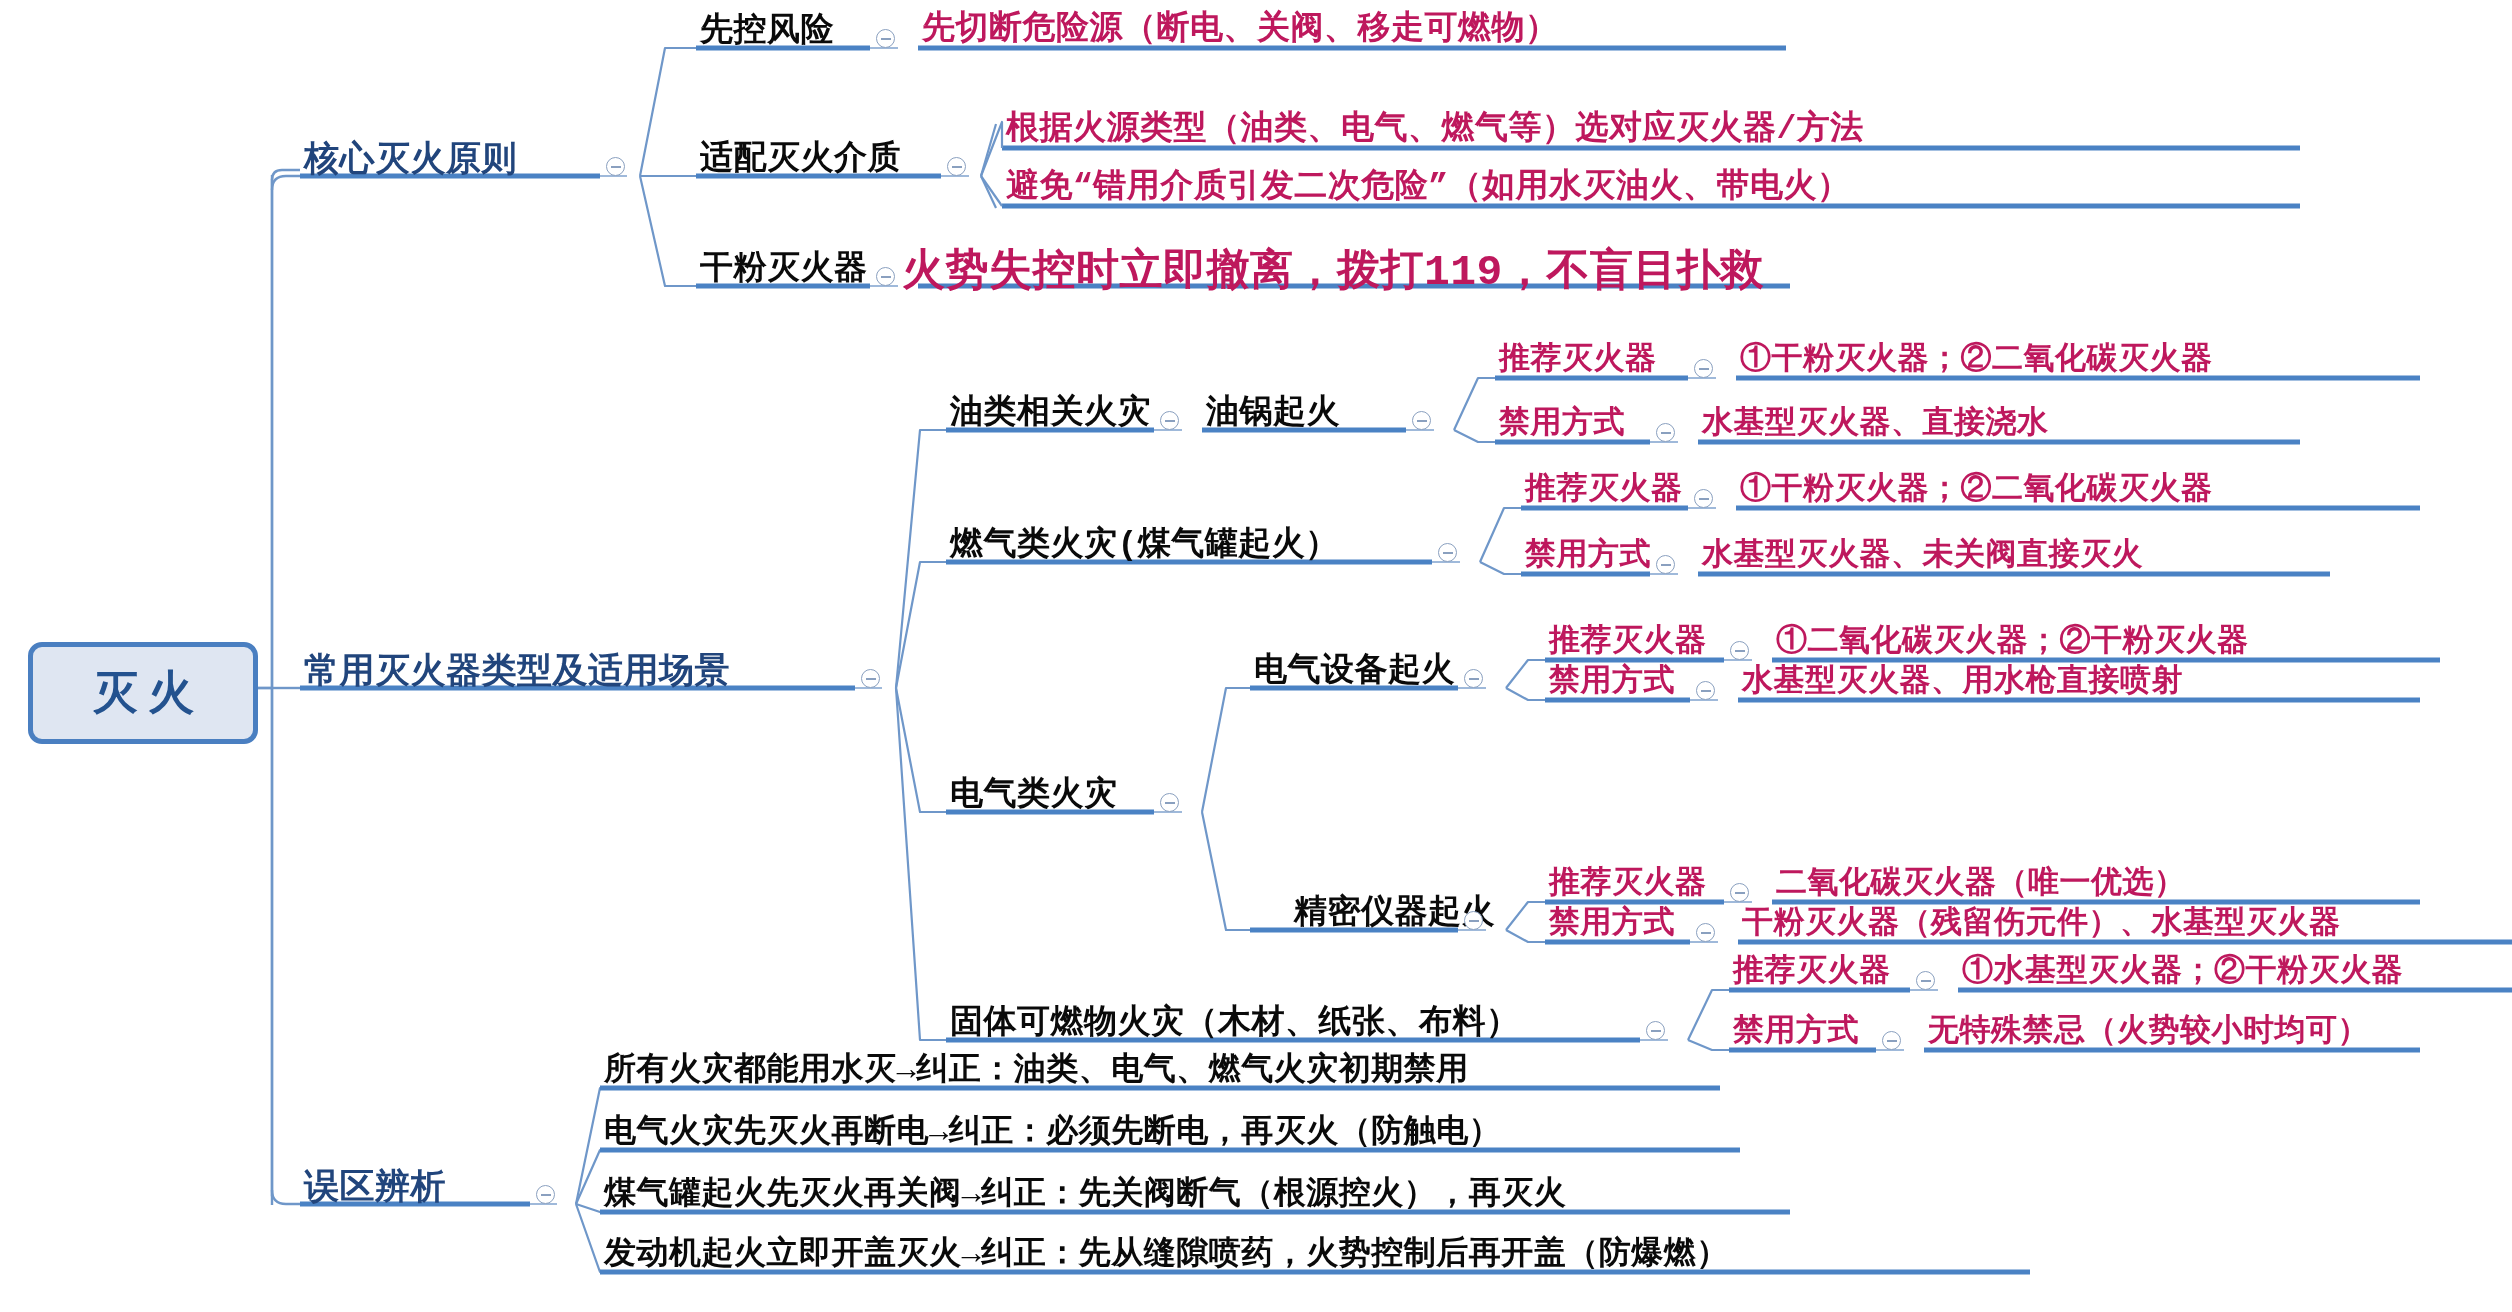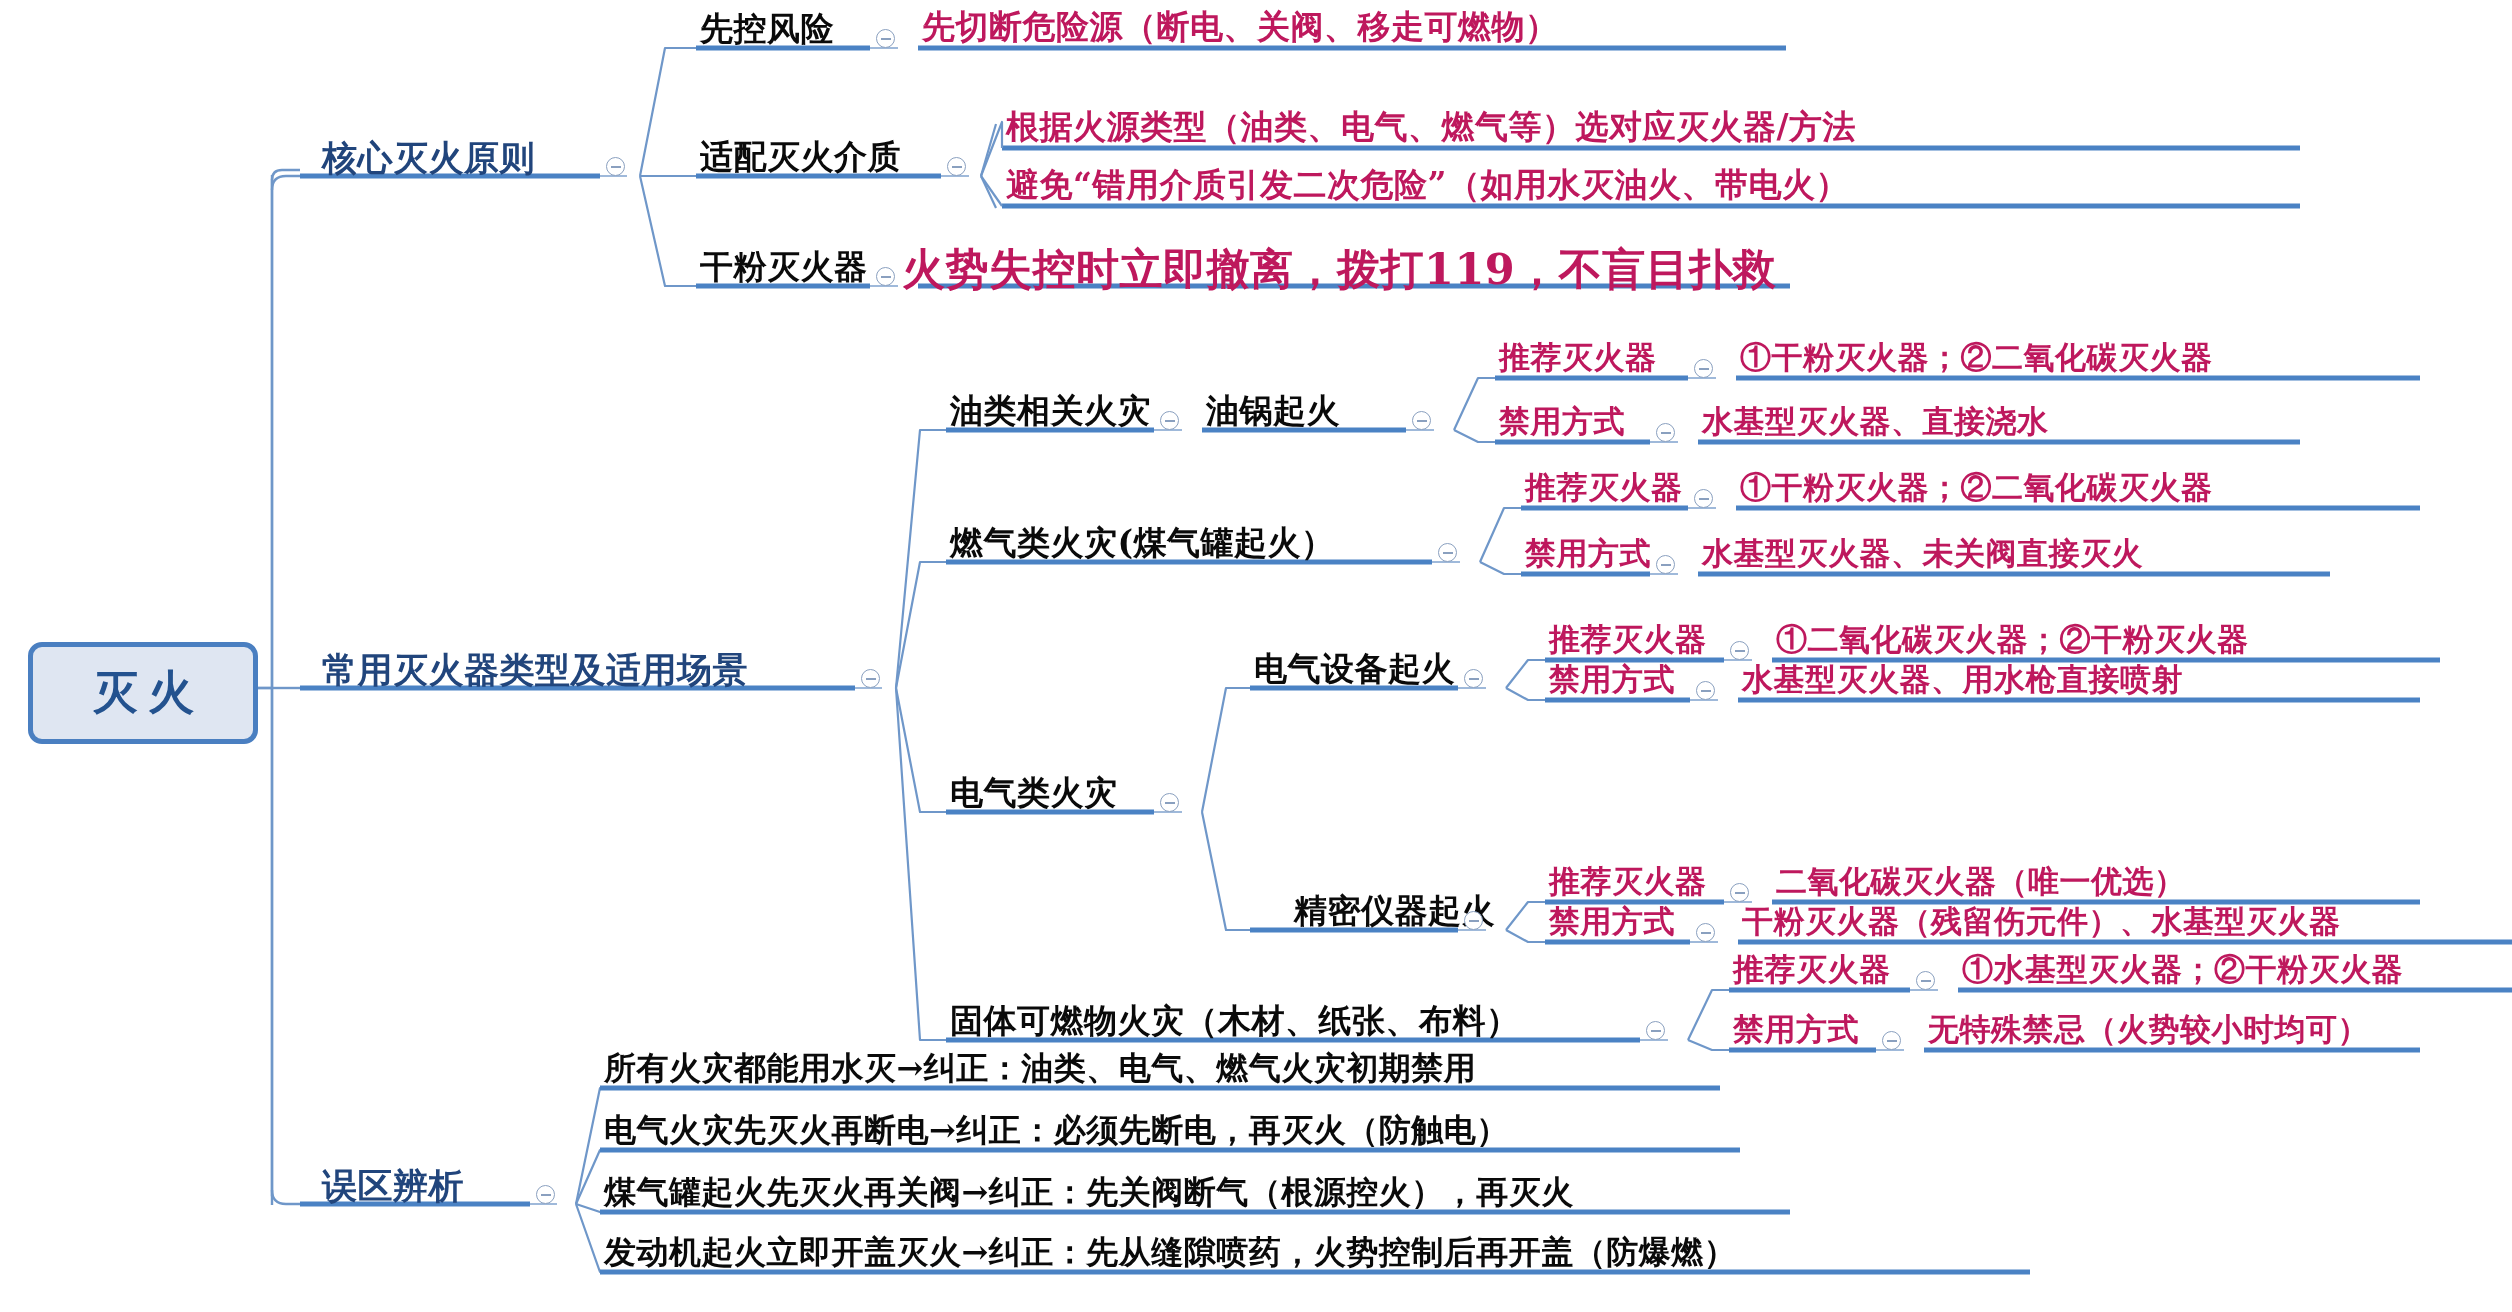--- a/index.html
+++ b/index.html
@@ -15,37 +15,37 @@
 
   
   .node{
     position:absolute;
     white-space:nowrap;
     font-weight:bold;
     color:#0b0b0b;
     letter-spacing:0.5px;
     line-height:1;
   }
-  .node .txt{display:inline-block;}
+  .node .txt{display:inline-block;font-family:Liberation Mono, monospace;}
 
   
   .root{
     position:absolute;
     background:#dfe6f2;
     border:5px solid #4a7fc1;
     border-radius:14px;
     color:#23528f;
     font-weight:bold;
     display:flex;align-items:center;justify-content:center;
     letter-spacing:10px;
     text-indent:10px;
   }
 
   
-  .lvl1{color:#21457c;margin-left:18px;}
+  .lvl1{color:#21457c;}
   .lvl2{color:#0a0a0a;}
   .lvl3{color:#be185d;}
 
   
   .toggle{
     position:absolute;
     width:19px;height:19px;
     border:1.3px solid #8aa0bf;
     border-radius:50%;
     background:#ffffff;

